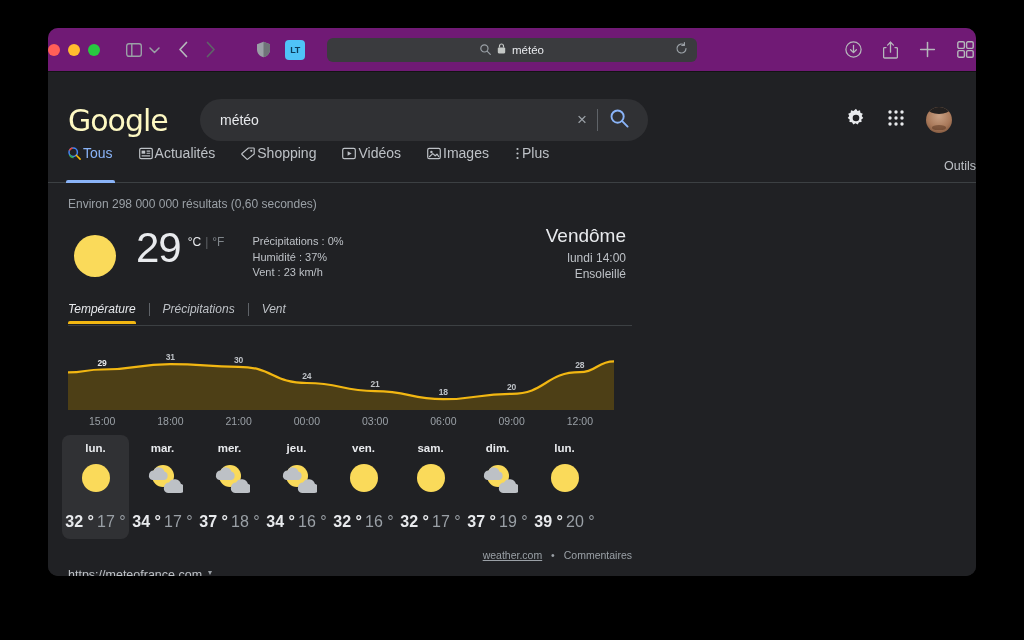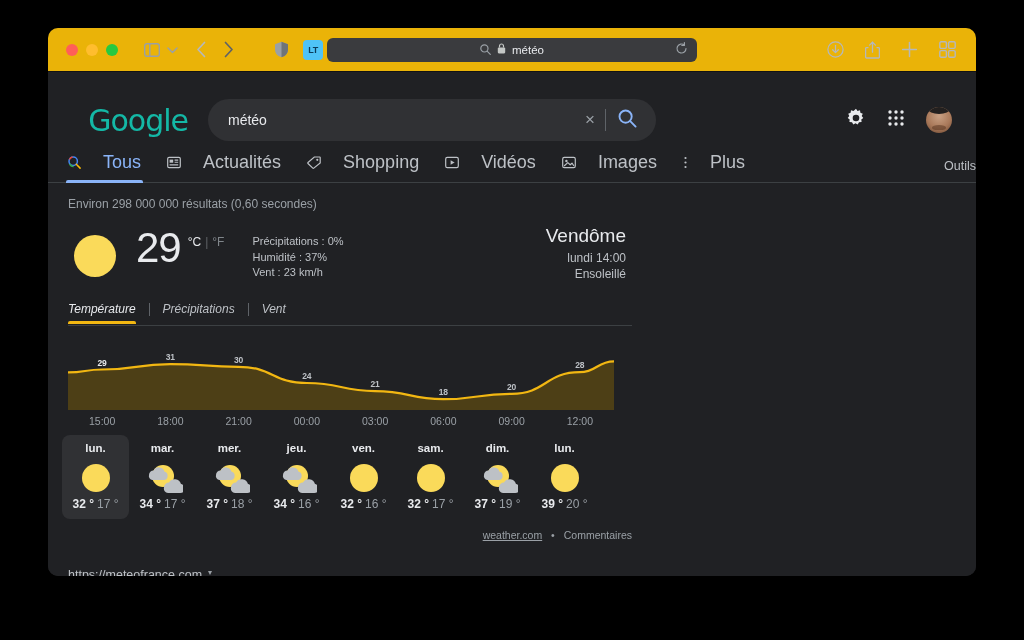--- a/index.html
+++ b/index.html
@@ -17,24 +17,24 @@
     width: 928px; height: 548px;
     background: #202124;
     border-radius: 10px;
     overflow: hidden;
     box-shadow: 0 10px 40px rgba(0,0,0,.85);
   }
 
   
   .titlebar {
     height: 44px;
-    background: #eab308;
+    background: #701a75;
     display: flex;
     align-items: center;
-    padding: 0 18px;
+    padding: 0 0;
     border-bottom: 1px solid #131314;
     position: relative;
   }
   .traffic { display: flex; gap: 8px; align-items: center; }
   .dot { width: 12px; height: 12px; border-radius: 50%; }
   .dot.red { background: #ff5f57; }
   .dot.yellow { background: #ffbd2e; }
   .dot.green { background: #28c940; }
 
   .tb-icon {
@@ -90,25 +90,24 @@
 
   
   .g-header {
     display: flex; align-items: center;
     padding: 22px 0 0 20px;
     height: 74px;
   }
   .g-logo {
     font-family: "DejaVu Sans", sans-serif;
     font-size: 30px;
-    color: #14b8a6;
+    color: #fef9c3;
     letter-spacing: -1px;
-    margin-left: 8px;
+    margin-left: 0;
     width: 112px;
-    text-align: right;
   }
 
   .searchbox {
     margin-left: 20px;
     width: 448px; height: 42px;
     background: #303134;
     border-radius: 24px;
     display: flex; align-items: center;
     padding: 0 8px 0 20px;
     position: relative;
@@ -147,23 +146,23 @@
 
   
   .tabs {
     display: flex; align-items: flex-end;
     padding-left: 20px;
     height: 37px;
     border-bottom: 1px solid #3c4043;
     position: relative;
   }
   .tab {
-    display: flex; align-items: center; gap: 22px;
-    font-size: 18px; color: #bdc1c6;
-    padding-bottom: 9px;
+    display: flex; align-items: center; gap: 2px;
+    font-size: 14px; color: #bdc1c6;
+    padding-bottom: 21px;
     margin-right: 26px;
     cursor: pointer;
     position: relative;
   }
   .tab.active { color: #8ab4f8; }
   .tab.active::after {
     content: ""; position: absolute;
     left: -2px; right: -2px; bottom: -1px; height: 3px;
     background: #8ab4f8; border-radius: 2px 2px 0 0;
   }
@@ -264,21 +263,21 @@
   .day {
     width: 67px;
     padding: 7px 0 8px 0;
     text-align: center;
     border-radius: 8px;
     cursor: pointer;
   }
   .day.sel { background: #303134; }
   .day .dname { font-size: 11.5px; color: #e8eaed; font-weight: 700; }
   .day .icon { height: 38px; margin-top: 5px; display:flex; align-items:center; justify-content:center; }
-  .day .temps { font-size: 12px; margin-top: 0; }
+  .day .temps { font-size: 16px; margin-top: 16px; }
   .day .hi { color: #e8eaed; font-weight: 700; }
   .day .lo { color: #9aa0a6; margin-left: 3px; }
 
   
   .credit {
     margin: 10px 0 0 0;
     width: 584px; 
     text-align: right;
     font-size: 10.5px; color: #9aa0a6;
   }

